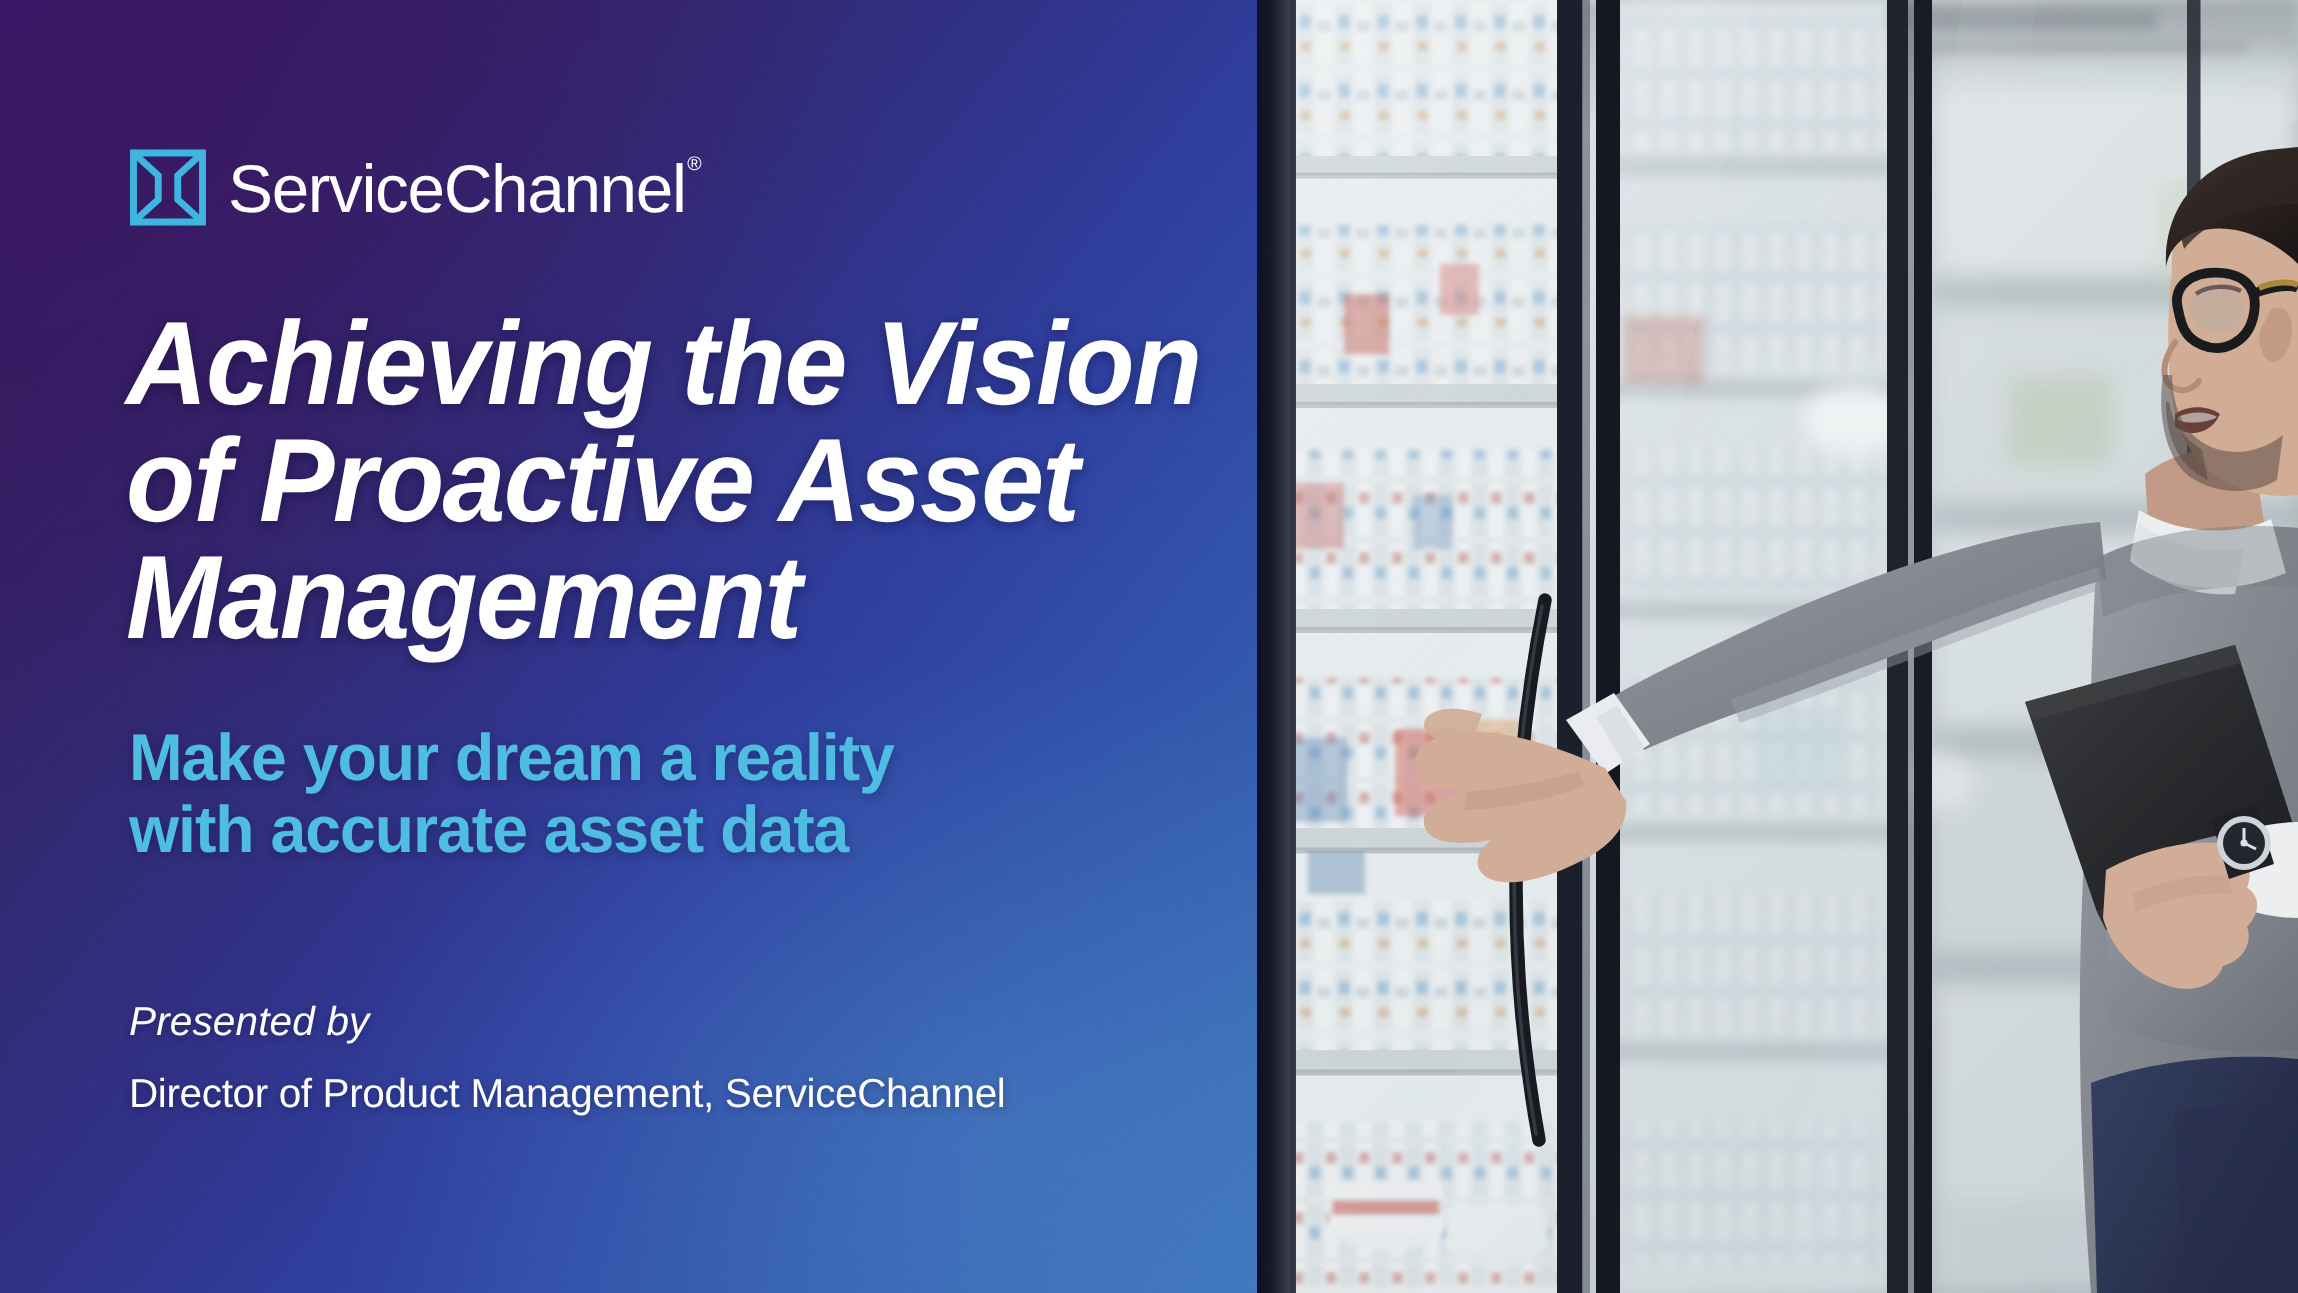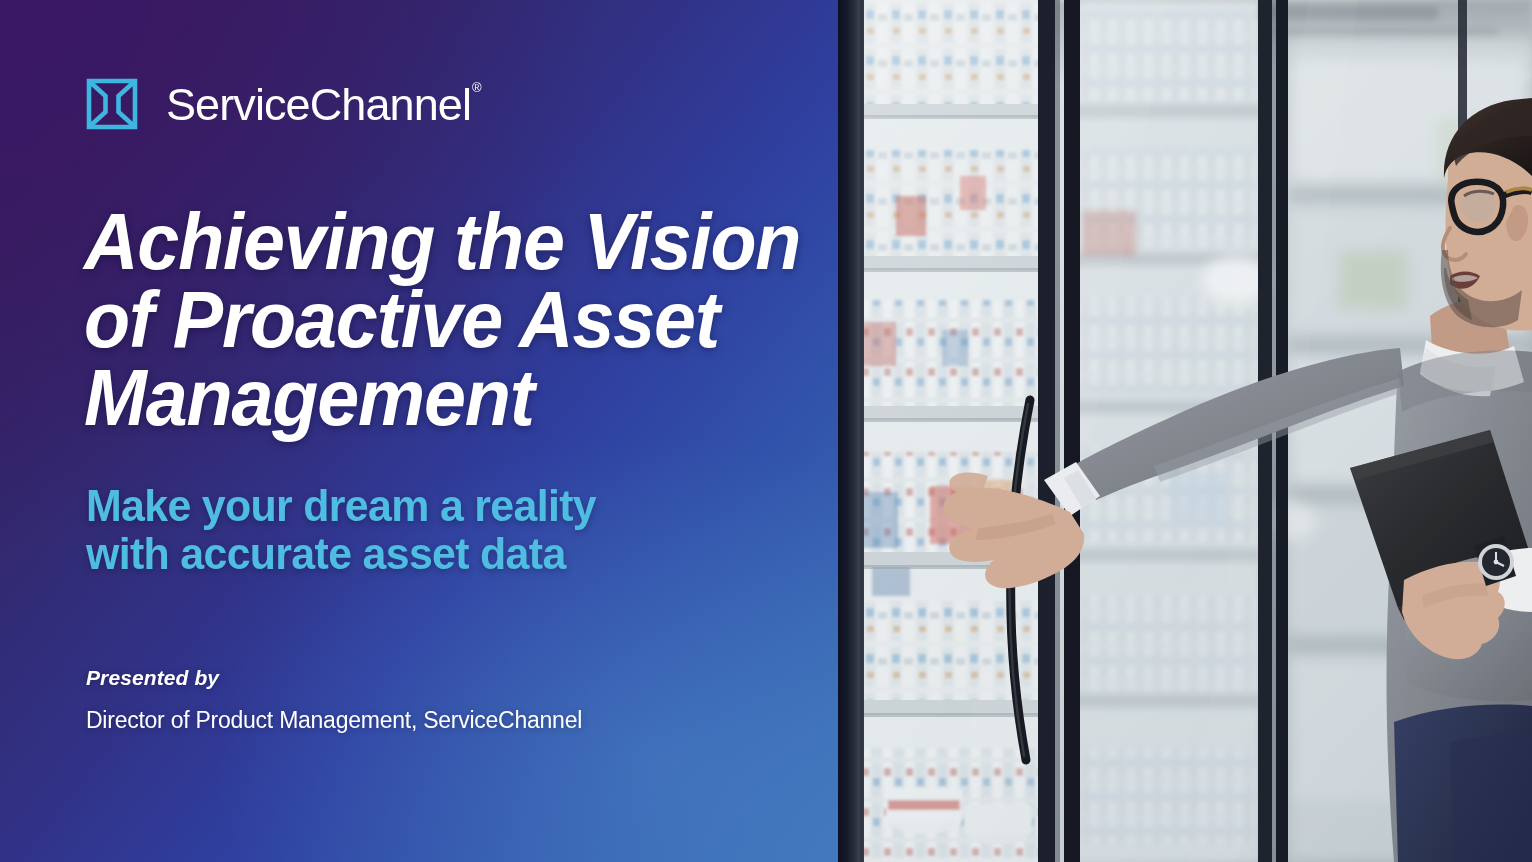--- a/index.html
+++ b/index.html
@@ -51,24 +51,24 @@
   .panel-inner {
     position: relative;
     z-index: 2;
     height: 100%;
   }
 
   
   .logo-row {
     position: absolute;
     left: 86px;
-    top: 78px;
+    top: 99px;
     display: flex;
     align-items: center;
-    gap: 28px;
+    gap: 14px;
   }
   .logo-mark { width: 52px; height: 52px; display:block; }
   .logo-wordmark {
     position: relative;
     color: #ffffff;
     font-size: 45px;
     font-weight: 400;
     letter-spacing: -0.9px;
     line-height: 1;
     white-space: nowrap;
@@ -120,36 +120,36 @@
   .subhead .l { display:block; white-space: nowrap; }
 
   
   .presenter {
     position: absolute;
     left: 86px;
     top: 666px;
     color: #ffffff;
   }
   .presented-by {
-    font-size: 21px;
+    font-size: 27px;
     font-style: italic;
-    font-weight: 700;
+    font-weight: 400;
     letter-spacing: 0.1px;
     margin-bottom: 17px;
     text-shadow: 0 1px 6px rgba(10,6,40,0.35);
   }
   .presenter-name {
     font-size: 31px;
     font-weight: 700;
     letter-spacing: -0.3px;
     line-height: 1.12;
     text-shadow: 0 1px 6px rgba(10,6,40,0.35);
   }
   .presenter-title {
-    font-size: 23px;
+    font-size: 27px;
     font-weight: 400;
     letter-spacing: -0.25px;
     line-height: 1.18;
     margin-top: 2px;
     text-shadow: 0 1px 6px rgba(10,6,40,0.35);
   }
 
   
   .photo {
     position: absolute;

